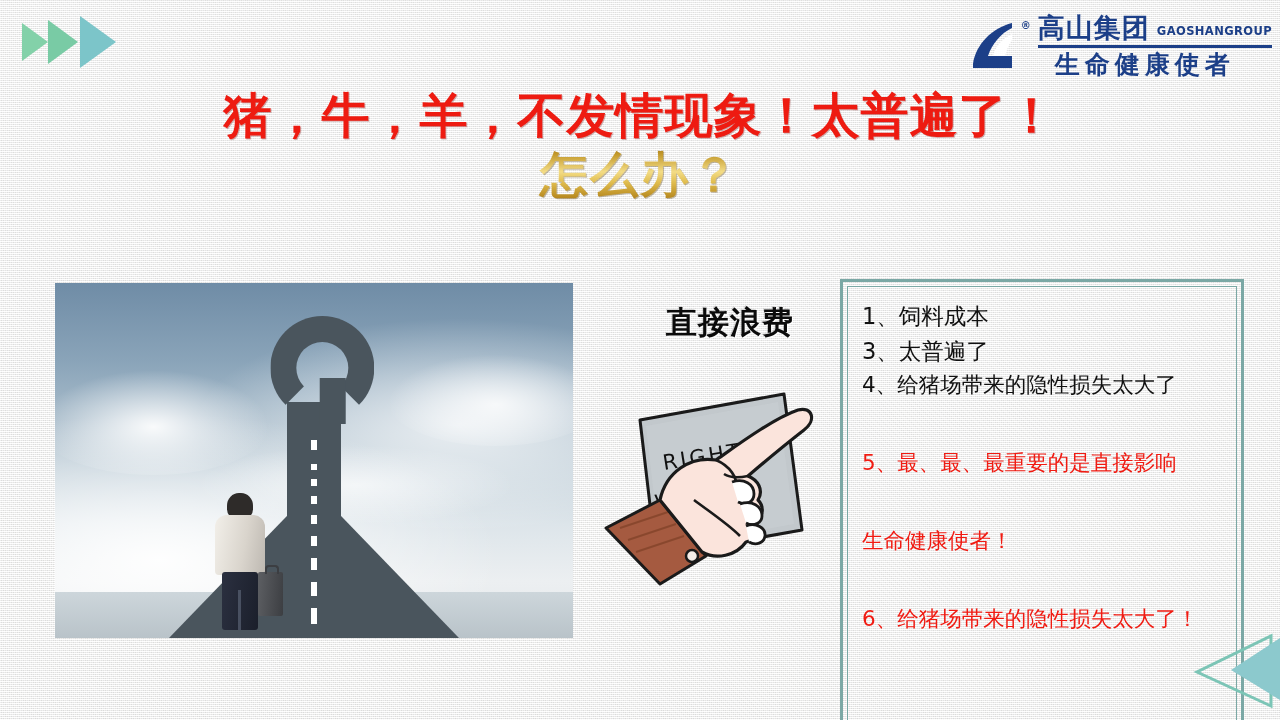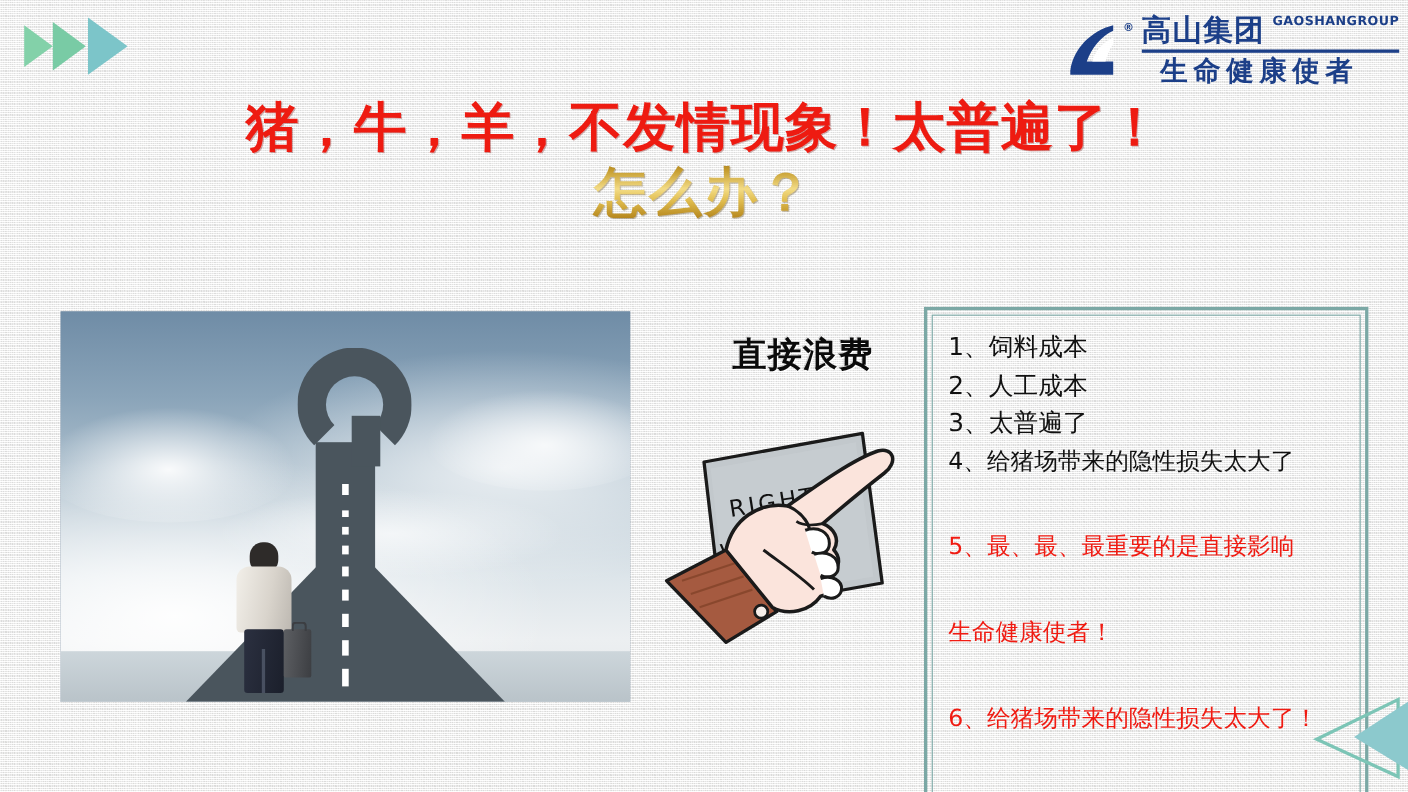--- a/index.html
+++ b/index.html
@@ -21,21 +21,21 @@
 
   
   .tl-arrows{position:absolute;left:22px;top:14px;width:110px;height:56px;}
   .tri-r{position:absolute;width:0;height:0;border-style:solid;border-color:transparent;}
 
   
   .logo{position:absolute;right:8px;top:6px;height:78px;display:flex;align-items:center;gap:8px;}
   .logo-mark{width:62px;height:62px;position:relative;flex:0 0 auto;}
   .logo-reg{position:absolute;right:-1px;top:6px;font-size:10px;color:#1c3f88;font-weight:bold;}
   .logo-txt{display:flex;flex-direction:column;justify-content:center;line-height:1;}
-  .logo-row1{display:flex;gap:7px;}
+  .logo-row1{display:flex;align-items:flex-end;gap:7px;}
   .logo-cn1{font-size:27px;font-weight:bold;color:#1c3f88;letter-spacing:1px;
             font-family:"DejaVu Sans","Liberation Sans",sans-serif;}
   .logo-en{font-size:11.5px;font-weight:bold;color:#1c3f88;letter-spacing:.4px;padding-bottom:3px;}
   .logo-rule{height:3px;background:#1c3f88;margin:4px 0 4px 0;width:100%;}
   .logo-cn2{font-size:25px;font-weight:bold;color:#1c3f88;letter-spacing:5px;margin-left:17px;}
 
   
   .title-red{
     position:absolute;left:0;right:0;top:84px;text-align:center;
     font-size:48px;font-weight:bold;color:#ee1b11;letter-spacing:1px;
@@ -223,23 +223,20 @@
     </svg>
   </div>
 
   <div class="listbox">
     <div class="listbox-inner">
 
       <div class="li">
         <span class="num">1、</span><span>饲料成本</span>
       </div>
 
-      <div class="li">
-        <span class="num">2、</span><span>人工成本</span>
-      </div>
 
       <div class="li">
         <span class="num">3、</span><span>太普遍了</span>
       </div>
 
       <div class="li small">
         <span class="num">4、</span><span>给猪场带来的隐性损失太大了</span>
       </div>
 
       <div class="li red small">

